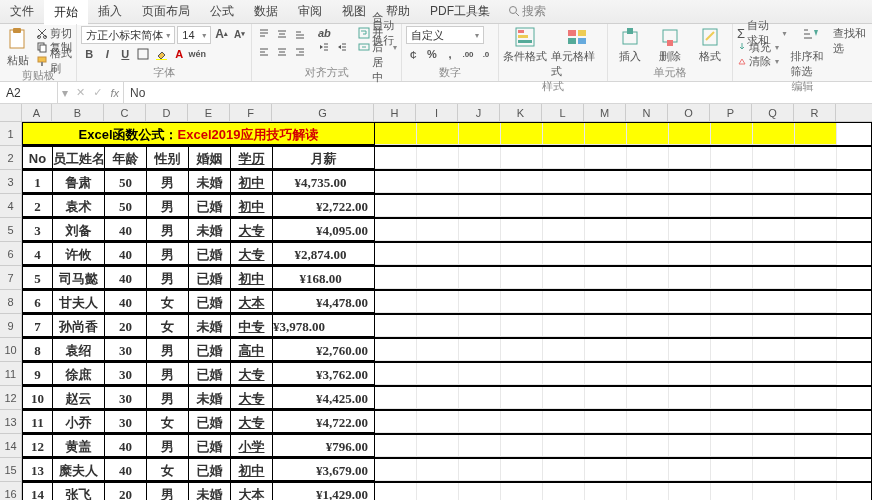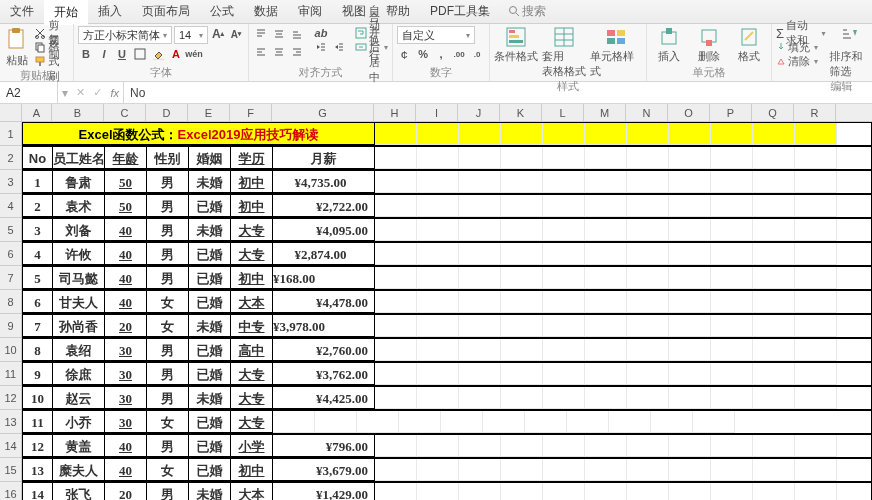--- a/index.html
+++ b/index.html
@@ -41,21 +41,21 @@
 .corner { position:absolute; left:0; top:0; width:22px; height:18px; background:#eee; border-right:1px solid #ccc; border-bottom:1px solid #ccc; }
 .colhdrs { position:absolute; left:22px; top:0; right:0; height:18px; background:#eee; display:flex; border-bottom:1px solid #ccc; }
 .colhdr { border-right:1px solid #ccc; text-align:center; font-size:11px; line-height:18px; color:#555; }
 .rowhdrs { position:absolute; left:0; top:18px; width:22px; background:#eee; }
 .rowhdr { height:24px; border-bottom:1px solid #ccc; border-right:1px solid #ccc; text-align:center; font-size:11px; line-height:24px; color:#555; }
 .cells { position:absolute; left:22px; top:18px; right:0; bottom:0; }
 .cellrow { display:flex; height:24px; }
 .cell { border-right:1px solid #e8e8e8; border-bottom:1px solid #e8e8e8; font-size:12px; line-height:24px; overflow:hidden; white-space:nowrap; }
 
 
-.cA{width:30px;} .cB{width:52px;} .cC{width:42px;text-decoration:underline;} .cD{width:42px;} .cE{width:42px;} .cF{width:42px;text-decoration:underline;} .cG{width:102px;}
+.cA{width:30px;} .cB{width:52px;} .cC{width:42px;} .cD{width:42px;} .cE{width:42px;} .cF{width:42px;text-decoration:underline;} .cG{width:102px;}
 .cH,.cI,.cJ,.cK,.cL,.cM,.cN,.cO,.cP,.cQ,.cR{width:42px;}
 
 
 .tbl { border:1px solid #000; }
 .tbl .cell { border-right:1px solid #000; border-bottom:1px solid #000; text-align:center; font-family: SimSun, serif; font-size:13px; }
 .tbl .cell:last-child { border-right:1px solid #000; }
 .titleRow .cell { background:#ffff00; font-weight:bold; border-bottom:1px solid #000; }
 .titleRow .black { color:#000; font-family: SimHei, sans-serif; }
 .titleRow .red { color:#d40000; font-family: SimHei, sans-serif; }
 .hdrRow .cell { font-weight:bold; font-family: SimHei, sans-serif; }
@@ -275,30 +275,20 @@
   <div class="rgroup">
     <div class="ctrls">
       <div class="bigbtn" style="width:44px;">
           <svg width="22" height="22">
             <rect x="2" y="2" width="18" height="18" fill="none" stroke="#5a9"></rect>
             <rect x="4" y="4" width="6" height="3" fill="#e77"></rect>
             <rect x="4" y="9" width="10" height="3" fill="#ec5"></rect>
             <rect x="4" y="14" width="14" height="3" fill="#5a9"></rect>
           </svg>
           <span>条件格式</span>
-        </div>
-      <div class="bigbtn" style="width:44px;">
-          <svg width="22" height="22">
-            <rect x="2" y="2" width="18" height="18" fill="none" stroke="#5a9"></rect>
-            <line x1="2" y1="8" x2="20" y2="8" stroke="#5a9"></line>
-            <line x1="2" y1="14" x2="20" y2="14" stroke="#5a9"></line>
-            <line x1="11" y1="2" x2="11" y2="20" stroke="#5a9"></line>
-          </svg>
-          <span style="white-space:pre-line;">套用
-表格格式</span>
         </div>
       <div class="bigbtn" style="width:52px;">
           <svg width="22" height="22">
             <rect x="2" y="4" width="8" height="6" fill="#e77"></rect>
             <rect x="12" y="4" width="8" height="6" fill="#ec5"></rect>
             <rect x="2" y="12" width="8" height="6" fill="#5a9"></rect>
             <rect x="12" y="12" width="8" height="6" fill="#6ad"></rect>
           </svg>
           <span>单元格样式</span>
         </div>
@@ -537,21 +527,21 @@
         <div class="cell cQ" style="border-top: none; border-right: 1px solid rgb(232, 232, 232); border-bottom: 1px solid rgb(232, 232, 232); border-left: none; border-image: initial;"></div>
         <div class="cell cR" style="border-top: none; border-right: 1px solid rgb(232, 232, 232); border-bottom: 1px solid rgb(232, 232, 232); border-left: none; border-image: initial;"></div>
       </div>
       <div class="cellrow tbl">
         <div class="cell cA num">5</div>
         <div class="cell cB nameC">司马懿</div>
         <div class="cell cC num">40</div>
         <div class="cell cD nameC">男</div>
         <div class="cell cE nameC">已婚</div>
         <div class="cell cF nameC">初中</div>
-        <div class="cell cG salary" style="text-align: left;">¥168.00</div>
+        <div class="cell cG salary" style="text-align: center;">¥168.00</div>
         <div class="cell cH" style="border-top: none; border-right: 1px solid rgb(232, 232, 232); border-bottom: 1px solid rgb(232, 232, 232); border-left: none; border-image: initial;"></div>
         <div class="cell cI" style="border-top: none; border-right: 1px solid rgb(232, 232, 232); border-bottom: 1px solid rgb(232, 232, 232); border-left: none; border-image: initial;"></div>
         <div class="cell cJ" style="border-top: none; border-right: 1px solid rgb(232, 232, 232); border-bottom: 1px solid rgb(232, 232, 232); border-left: none; border-image: initial;"></div>
         <div class="cell cK" style="border-top: none; border-right: 1px solid rgb(232, 232, 232); border-bottom: 1px solid rgb(232, 232, 232); border-left: none; border-image: initial;"></div>
         <div class="cell cL" style="border-top: none; border-right: 1px solid rgb(232, 232, 232); border-bottom: 1px solid rgb(232, 232, 232); border-left: none; border-image: initial;"></div>
         <div class="cell cM" style="border-top: none; border-right: 1px solid rgb(232, 232, 232); border-bottom: 1px solid rgb(232, 232, 232); border-left: none; border-image: initial;"></div>
         <div class="cell cN" style="border-top: none; border-right: 1px solid rgb(232, 232, 232); border-bottom: 1px solid rgb(232, 232, 232); border-left: none; border-image: initial;"></div>
         <div class="cell cO" style="border-top: none; border-right: 1px solid rgb(232, 232, 232); border-bottom: 1px solid rgb(232, 232, 232); border-left: none; border-image: initial;"></div>
         <div class="cell cP" style="border-top: none; border-right: 1px solid rgb(232, 232, 232); border-bottom: 1px solid rgb(232, 232, 232); border-left: none; border-image: initial;"></div>
         <div class="cell cQ" style="border-top: none; border-right: 1px solid rgb(232, 232, 232); border-bottom: 1px solid rgb(232, 232, 232); border-left: none; border-image: initial;"></div>
@@ -657,20 +647,21 @@
         <div class="cell cQ" style="border-top: none; border-right: 1px solid rgb(232, 232, 232); border-bottom: 1px solid rgb(232, 232, 232); border-left: none; border-image: initial;"></div>
         <div class="cell cR" style="border-top: none; border-right: 1px solid rgb(232, 232, 232); border-bottom: 1px solid rgb(232, 232, 232); border-left: none; border-image: initial;"></div>
       </div>
       <div class="cellrow tbl">
         <div class="cell cA num">11</div>
         <div class="cell cB nameC">小乔</div>
         <div class="cell cC num">30</div>
         <div class="cell cD nameC">女</div>
         <div class="cell cE nameC">已婚</div>
         <div class="cell cF nameC">大专</div>
+        <div class="cell cG salary" style="text-align: right;">¥4,722.00</div>
         <div class="cell cH" style="border-top: none; border-right: 1px solid rgb(232, 232, 232); border-bottom: 1px solid rgb(232, 232, 232); border-left: none; border-image: initial;"></div>
         <div class="cell cI" style="border-top: none; border-right: 1px solid rgb(232, 232, 232); border-bottom: 1px solid rgb(232, 232, 232); border-left: none; border-image: initial;"></div>
         <div class="cell cJ" style="border-top: none; border-right: 1px solid rgb(232, 232, 232); border-bottom: 1px solid rgb(232, 232, 232); border-left: none; border-image: initial;"></div>
         <div class="cell cK" style="border-top: none; border-right: 1px solid rgb(232, 232, 232); border-bottom: 1px solid rgb(232, 232, 232); border-left: none; border-image: initial;"></div>
         <div class="cell cL" style="border-top: none; border-right: 1px solid rgb(232, 232, 232); border-bottom: 1px solid rgb(232, 232, 232); border-left: none; border-image: initial;"></div>
         <div class="cell cM" style="border-top: none; border-right: 1px solid rgb(232, 232, 232); border-bottom: 1px solid rgb(232, 232, 232); border-left: none; border-image: initial;"></div>
         <div class="cell cN" style="border-top: none; border-right: 1px solid rgb(232, 232, 232); border-bottom: 1px solid rgb(232, 232, 232); border-left: none; border-image: initial;"></div>
         <div class="cell cO" style="border-top: none; border-right: 1px solid rgb(232, 232, 232); border-bottom: 1px solid rgb(232, 232, 232); border-left: none; border-image: initial;"></div>
         <div class="cell cP" style="border-top: none; border-right: 1px solid rgb(232, 232, 232); border-bottom: 1px solid rgb(232, 232, 232); border-left: none; border-image: initial;"></div>
         <div class="cell cQ" style="border-top: none; border-right: 1px solid rgb(232, 232, 232); border-bottom: 1px solid rgb(232, 232, 232); border-left: none; border-image: initial;"></div>

